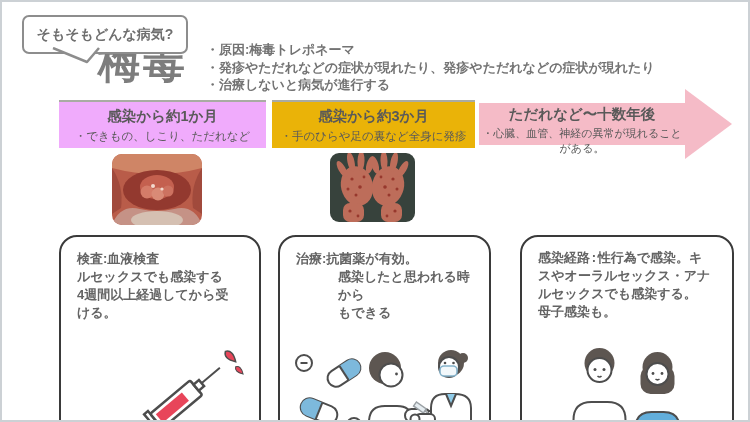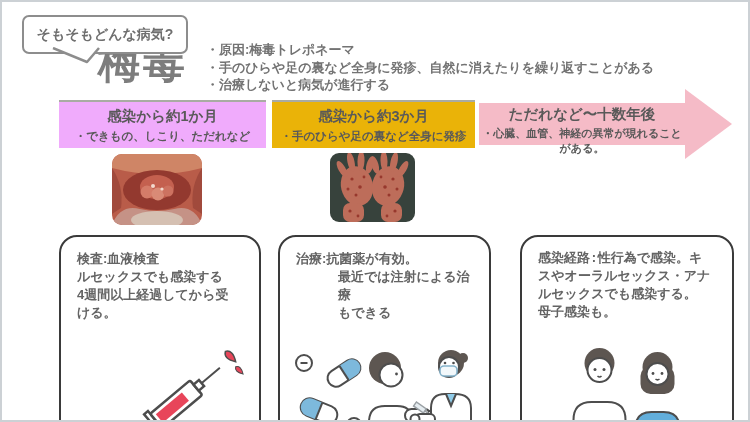--- a/index.html
+++ b/index.html
@@ -20,21 +20,21 @@
   .main-title{
     position:absolute;left:96px;top:40px;font-size:42px;font-weight:bold;
     color:#7d7d7d;letter-spacing:3px;line-height:1;
   }
   
   .top-bullets{position:absolute;left:204px;top:39px;font-size:13px;font-weight:bold;color:#737373;line-height:17.5px;white-space:nowrap;}
   
   .stage{position:absolute;top:98px;height:48px;box-sizing:border-box;text-align:center;}
   .stage-topline{border-top:2px solid #a9aba3;}
   .stage-label{font-size:14.5px;font-weight:bold;color:#595959;margin-top:5px;}
-  .stage-detail{font-size:11.5px;font-weight:bold;color:#595959;margin-top:3px;}
+  .stage-detail{font-size:11.5px;font-weight:normal;color:#595959;margin-top:3px;}
   .stage1{left:57px;width:207px;}
   .stage2{left:270px;width:203px;}
   .stage3{left:477px;width:206px;top:101px;height:42px;}
   .stage3 .stage-label{margin-top:2px;}
   .stage3 .stage-detail{font-size:11px;margin-top:2px;}
   .arrow-head{
     position:absolute;left:683px;top:87px;width:0;height:0;
     border-top:35px solid transparent;border-bottom:35px solid transparent;
     border-left:47px solid #f5bbc7;
   }
@@ -70,21 +70,21 @@
   </div>
   <svg class="bubble-tail" width="54" height="18" viewBox="0 0 54 18">
     <rect x="2" y="0" width="48" height="3.5" fill="#ffffff"></rect>
     <path d="M3,1 L37,15 L49,1" fill="#ffffff" stroke="#8d8d8d" stroke-width="2.5" stroke-linejoin="round"></path>
   </svg>
 
   <div class="main-title">梅毒</div>
 
   <div class="top-bullets">
     <div>・原因:梅毒トレポネーマ</div>
-    <div>・手のひらや足の裏など全身に発疹、自然に消えたりを繰り返すことがある</div>
+    <div>・発疹やただれなどの症状が現れたり、発疹やただれなどの症状が現れたり</div>
     <div>・治療しないと病気が進行する</div>
   </div>
 
   <div class="stage stage1 stage-topline" style="background: #f0abfc;">
     <div class="stage-label">感染から約1か月</div>
     <div class="stage-detail">・できもの、しこり、ただれなど</div>
   </div>
   <div class="stage stage2 stage-topline" style="background: #eab308;">
     <div class="stage-label">感染から約3か月</div>
     <div class="stage-detail">・手のひらや足の裏など全身に発疹</div>
@@ -169,21 +169,21 @@
       <g fill="#e8455a" stroke="#4d4d4d" stroke-width="1.5">
         <path transform="translate(104,13) rotate(135)" d="M0,-8 C4.5,-1 4.5,4 0,6.5 C-4.5,4 -4.5,-1 0,-8 Z"></path>
         <path transform="translate(113,27) rotate(135) scale(0.72)" d="M0,-8 C4.5,-1 4.5,4 0,6.5 C-4.5,4 -4.5,-1 0,-8 Z"></path>
       </g>
     </svg>
   </div>
 
   <div class="card card2">
     <div class="card-text">
       <div class="card-heading">治療:抗菌薬が有効。</div>
-      <div class="card-body">最近では注射による治療
+      <div class="card-body">感染したと思われる時から
 もできる</div>
     </div>
     <svg class="ill ill-pills" width="80" height="88" viewBox="0 0 80 88">
       <g stroke="#4d4d4d" stroke-width="2" fill="#ffffff">
         <g transform="translate(52,24) rotate(-33)">
           <rect x="-18" y="-8.5" width="36" height="17" rx="8.5"></rect>
           <path d="M0,-8.5 h9.5 a8.5,8.5 0 0 1 0,17 h-9.5 z" fill="#7db9dc" stroke="none"></path>
           <line x1="0" y1="-8.5" x2="0" y2="8.5"></line>
         </g>
         <g transform="translate(27,62) rotate(22)">

